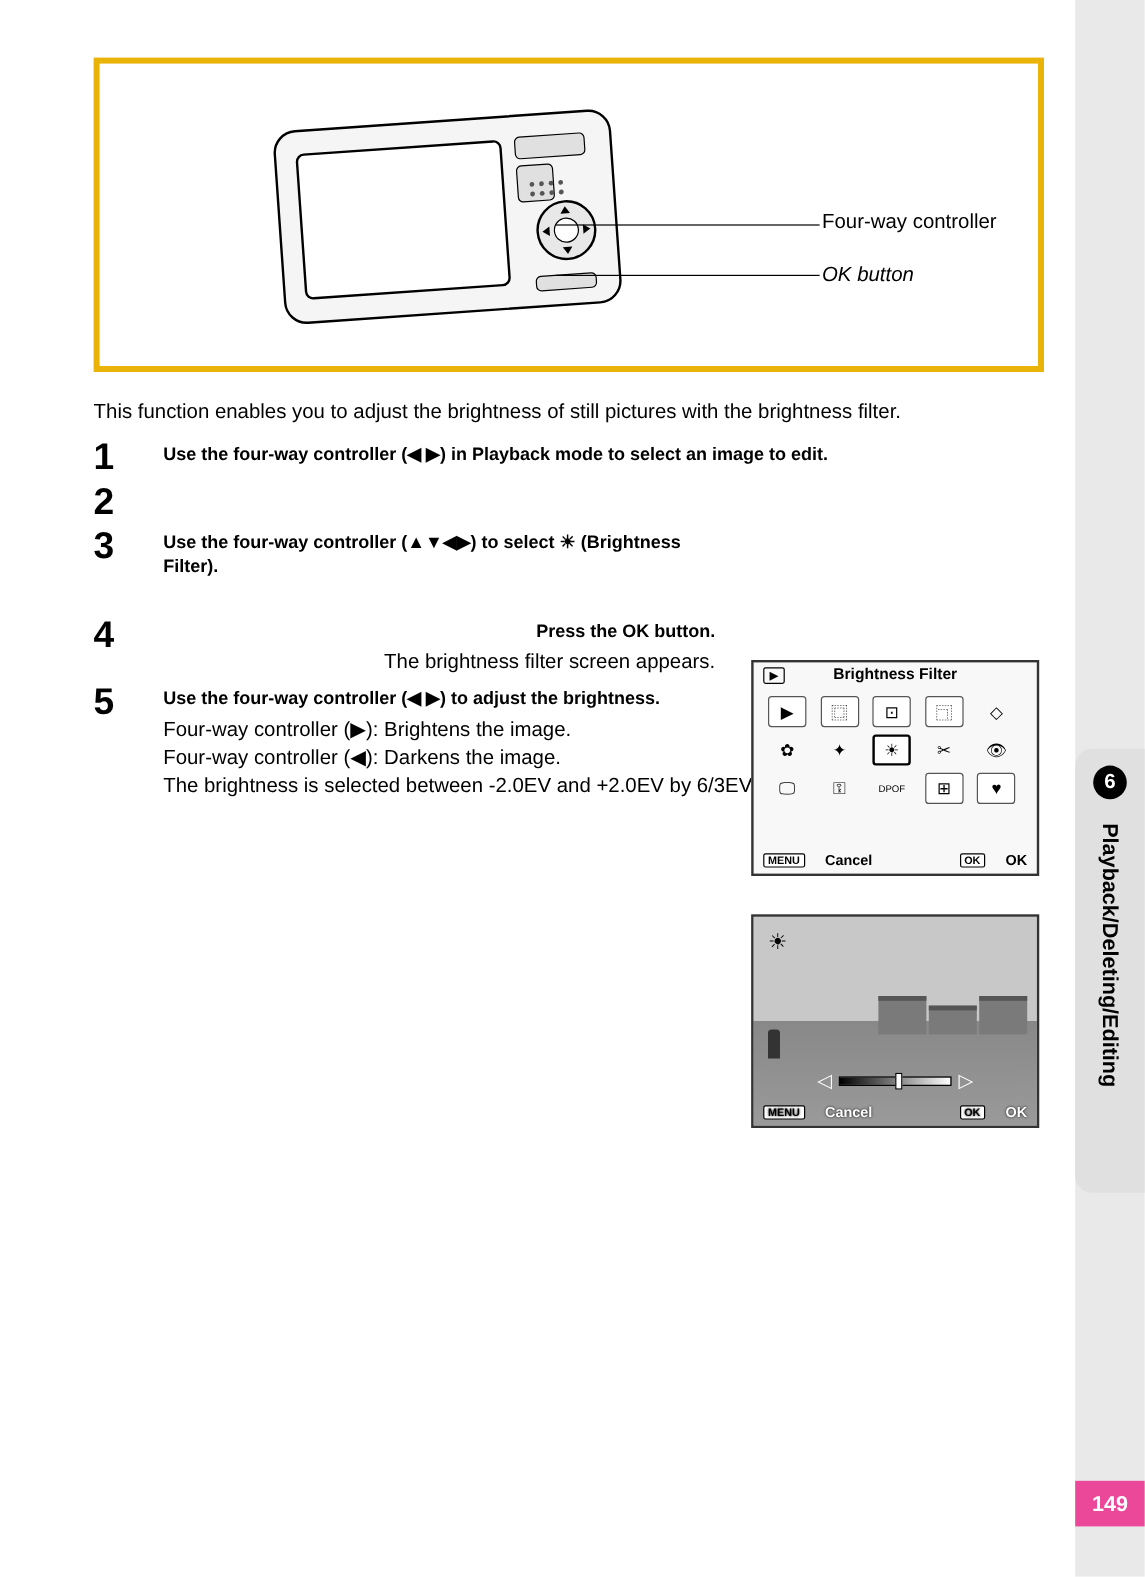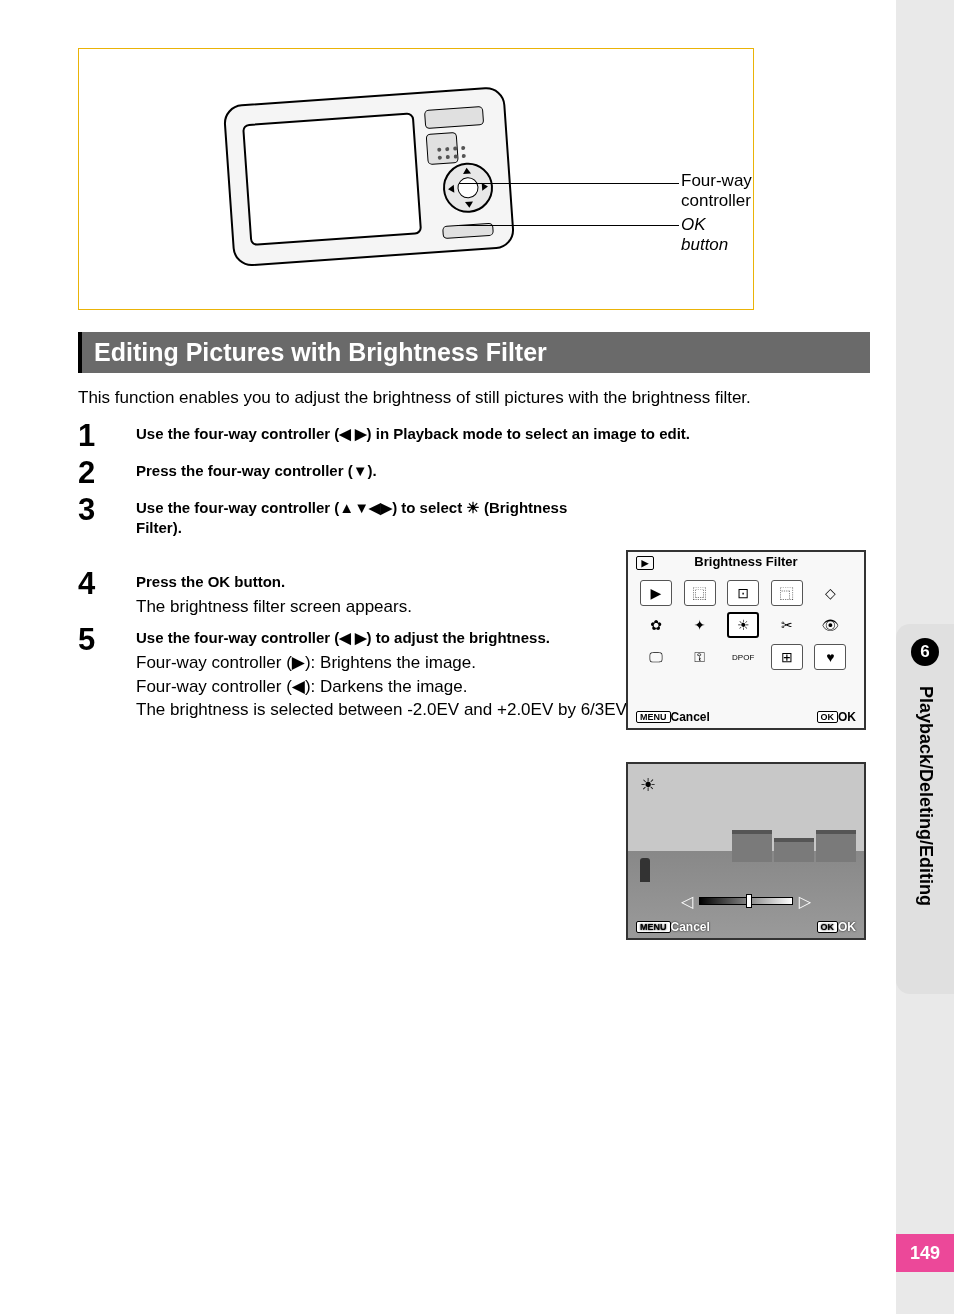--- a/index.html
+++ b/index.html
@@ -10,22 +10,22 @@
     width: 954px;
     height: 1314px;
     position: relative;
     color: #000;
   }
   .page {
     padding: 48px 20px 0 78px;
     width: 884px;
   }
   .diagram-box {
-    border: 1px solid #eab308;
-    width: 676px;
+    border: 5px solid #eab308;
+    width: 792px;
     height: 262px;
     position: relative;
     margin-bottom: 22px;
     background: #fff;
   }
   .camera-illustration {
     position: absolute;
     left: 130px;
     top: 18px;
     width: 310px;
@@ -160,21 +160,21 @@
     display: flex;
     justify-content: space-between;
     align-items: center;
     padding: 0 8px;
     font-size: 12px;
     font-weight: bold;
   }
   .footer-btn {
     display: inline-flex;
     align-items: center;
-    gap: 0;
+    gap: 17px;
   }
   .btn-box {
     border: 1px solid #000;
     padding: 0 3px;
     font-size: 9px;
     background: #fff;
     border-radius: 2px;
     font-weight: bold;
   }
   .screen2-photo {
@@ -323,50 +323,48 @@
           <circle cx="248" cy="96" r="2" fill="#555"></circle>
           <circle cx="256" cy="96" r="2" fill="#555"></circle>
       </g>
     </svg>
     <div class="label-line-1"></div>
     <div class="diagram-label-1">Four-way controller</div>
     <div class="label-line-2"></div>
     <div class="diagram-label-2">OK button</div>
   </div>
 
-  <div class="section-heading">Editing Pictures with Brightness Filter</div>
 
   <p class="intro-text">This function enables you to adjust the brightness of still pictures with the brightness filter.</p>
 
   <div class="steps">
 
     <div class="step">
       <div class="step-num">1</div>
       <div class="step-body">
         <div class="step-title">Use the four-way controller (◀ ▶) in Playback mode to select an image to edit.</div>
       </div>
     </div>
 
     <div class="step">
       <div class="step-num">2</div>
       <div class="step-body" style="max-width:460px;">
-        <div class="step-title">Press the four-way controller (▼).</div>
       </div>
     </div>
 
     <div class="step">
       <div class="step-num">3</div>
       <div class="step-body" style="max-width:460px;">
         <div class="step-title">Use the four-way controller (▲▼◀▶) to select ☀ (Brightness Filter).</div>
       </div>
     </div>
 
     <div class="step" style="margin-top:30px;">
       <div class="step-num">4</div>
-      <div class="step-body" style="max-width:460px;">
+      <div class="step-body" style="max-width:460px;text-align:right;">
         <div class="step-title">Press the OK button.</div>
         <div class="step-desc">The brightness filter screen appears.</div>
       </div>
     </div>
 
     <div class="step">
       <div class="step-num">5</div>
       <div class="step-body">
         <div class="step-title" style="max-width:470px;">Use the four-way controller (◀ ▶) to adjust the brightness.</div>
         <div class="step-desc" style="white-space:pre-line;">Four-way controller (▶): Brightens the image.

